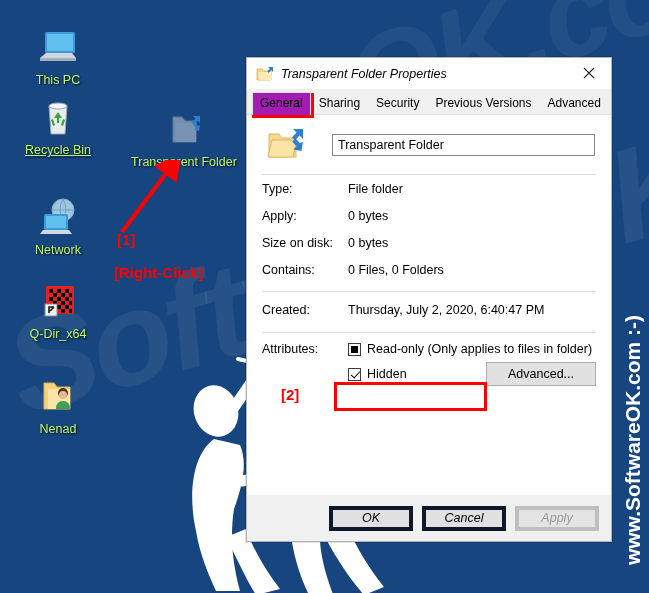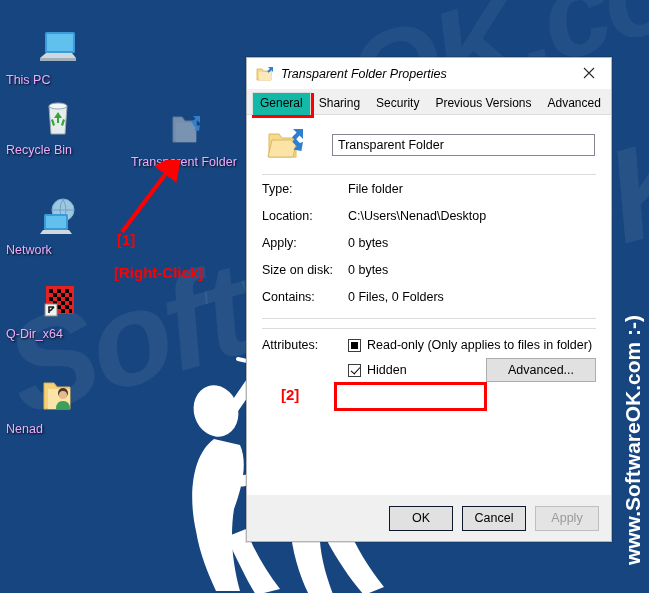--- a/index.html
+++ b/index.html
@@ -80,21 +80,22 @@
     bottom: -6px;
     width: 270px;
     height: 300px;
     pointer-events: none;
   }
 
   
   .dicon {
     position: absolute;
     width: 104px;
-    color: #f0abfc;
+    text-align: center;
+    color: #bef264;
     font-size: 12.5px;
     line-height: 14px;
     text-shadow: 1px 1px 2px rgba(0,0,0,0.85);
     cursor: default;
   }
   .dicon .glyph {
     width: 48px;
     height: 44px;
     margin: 0 auto 3px auto;
     position: relative;
@@ -176,21 +177,21 @@
     font-size: 12px;
     color: #000;
     padding: 3px 7px 4px 7px;
     line-height: 14px;
     cursor: default;
     border: 1px solid transparent;
     border-bottom: none;
     white-space: nowrap;
   }
   .tab.active {
-    background: #14b8a6;
+    background: #a21caf;
     border-color: #dcdcdc;
     position: relative;
     z-index: 2;
     margin-bottom: -1px;
     padding-bottom: 5px;
   }
 
   
   .dbody {
     background: #ffffff;
@@ -290,27 +291,28 @@
     height: 46px;
     background: #f0f0f0;
     display: flex;
     align-items: center;
     justify-content: flex-end;
     padding-right: 12px;
     flex: none;
     gap: 9px;
   }
   .btn {
-    width: 64px; height: 25px;
+    width: 84px; height: 25px;
     background: #e1e1e1;
-    border: 1px solid #0f172a;
+    border: 4px solid #0f172a;
     font-family: "Liberation Sans", sans-serif;
     font-size: 12.5px;
     color: #000;
     cursor: default;
+    font-style: italic;
   }
   .btn.disabled { color: #9a9a9a; border-color: #bfbfbf; background:#e4e4e4; }
 </style>
 </head>
 <body>
 
 <div id="desktop">
 
   <div class="wm-big">SoftwareOK</div>
   <div class="wm-big2">OK.com</div>
@@ -349,21 +351,21 @@
       <svg width="48" height="44" viewBox="0 0 48 44">
         <rect x="11" y="6" width="30" height="21" rx="1.5" fill="#3b9bd8"></rect>
         <rect x="13" y="8" width="26" height="17" fill="#62c0ee"></rect>
         <path d="M6 32 L42 32 L38 27 L12 27 Z" fill="#cfd8de"></path>
         <path d="M6 32 L42 32 L42 35 L6 35 Z" fill="#9fb0bc"></path>
       </svg>
     </div>
     <span class="lbl">This PC</span>
   </div>
 
-  <div class="dicon" style="left:6px; top:96px;">
+  <div class="dicon" style="left:6px; top:96px;text-decoration:underline;">
     <div class="glyph">
       <svg width="48" height="44" viewBox="0 0 48 44">
         <path d="M15 10 L33 10 L31 38 L17 38 Z" fill="#e7ecef" stroke="#9aa6ad" stroke-width="1"></path>
         <ellipse cx="24" cy="10" rx="9" ry="3" fill="#f4f7f9" stroke="#9aa6ad" stroke-width="1"></ellipse>
         <path d="M24 16 l4 6 h-3 v5 h-2 v-5 h-3 z" fill="#3aa33a"></path>
         <path d="M19 30 l-2-6 2-1 2 6z" fill="#3aa33a"></path>
         <path d="M29 30 l2-6 -2-1 -2 6z" fill="#3aa33a"></path>
       </svg>
     </div>
     <span class="lbl">Recycle Bin</span>
@@ -504,38 +506,38 @@
       <input class="nameinput" type="text" value="Transparent Folder" style="">
     </div>
 
     <hr class="sep">
 
     <div class="proprow">
       <span class="k">Type:</span>
       <span class="v">File folder</span>
     </div>
     <div class="proprow">
-      <span class="k">Location:</span>
-      <span class="v">C:\Users\Nenad\Desktop</span>
-    </div>
-    <div class="proprow">
       <span class="k">Apply:</span>
       <span class="v">0 bytes</span>
     </div>
     <div class="proprow">
       <span class="k">Size on disk:</span>
       <span class="v">0 bytes</span>
     </div>
     <div class="proprow">
       <span class="k">Contains:</span>
       <span class="v">0 Files, 0 Folders</span>
     </div>
 
     <hr class="sep" style="margin-top:8px;">
 
+    <div class="proprow" style="padding-top:11px;">
+      <span class="k">Created:</span>
+      <span class="v">Thursday, July 2, 2020, 6:40:47 PM</span>
+    </div>
 
     <hr class="sep" style="margin-top:9px;">
 
     <div class="attrblock">
       <div class="attrline">
         <span class="k">Attributes:</span>
         <span class="cbwrap">
           <span class="cb indet"></span>
           <span>Read-only (Only applies to files in folder)</span>
         </span>

